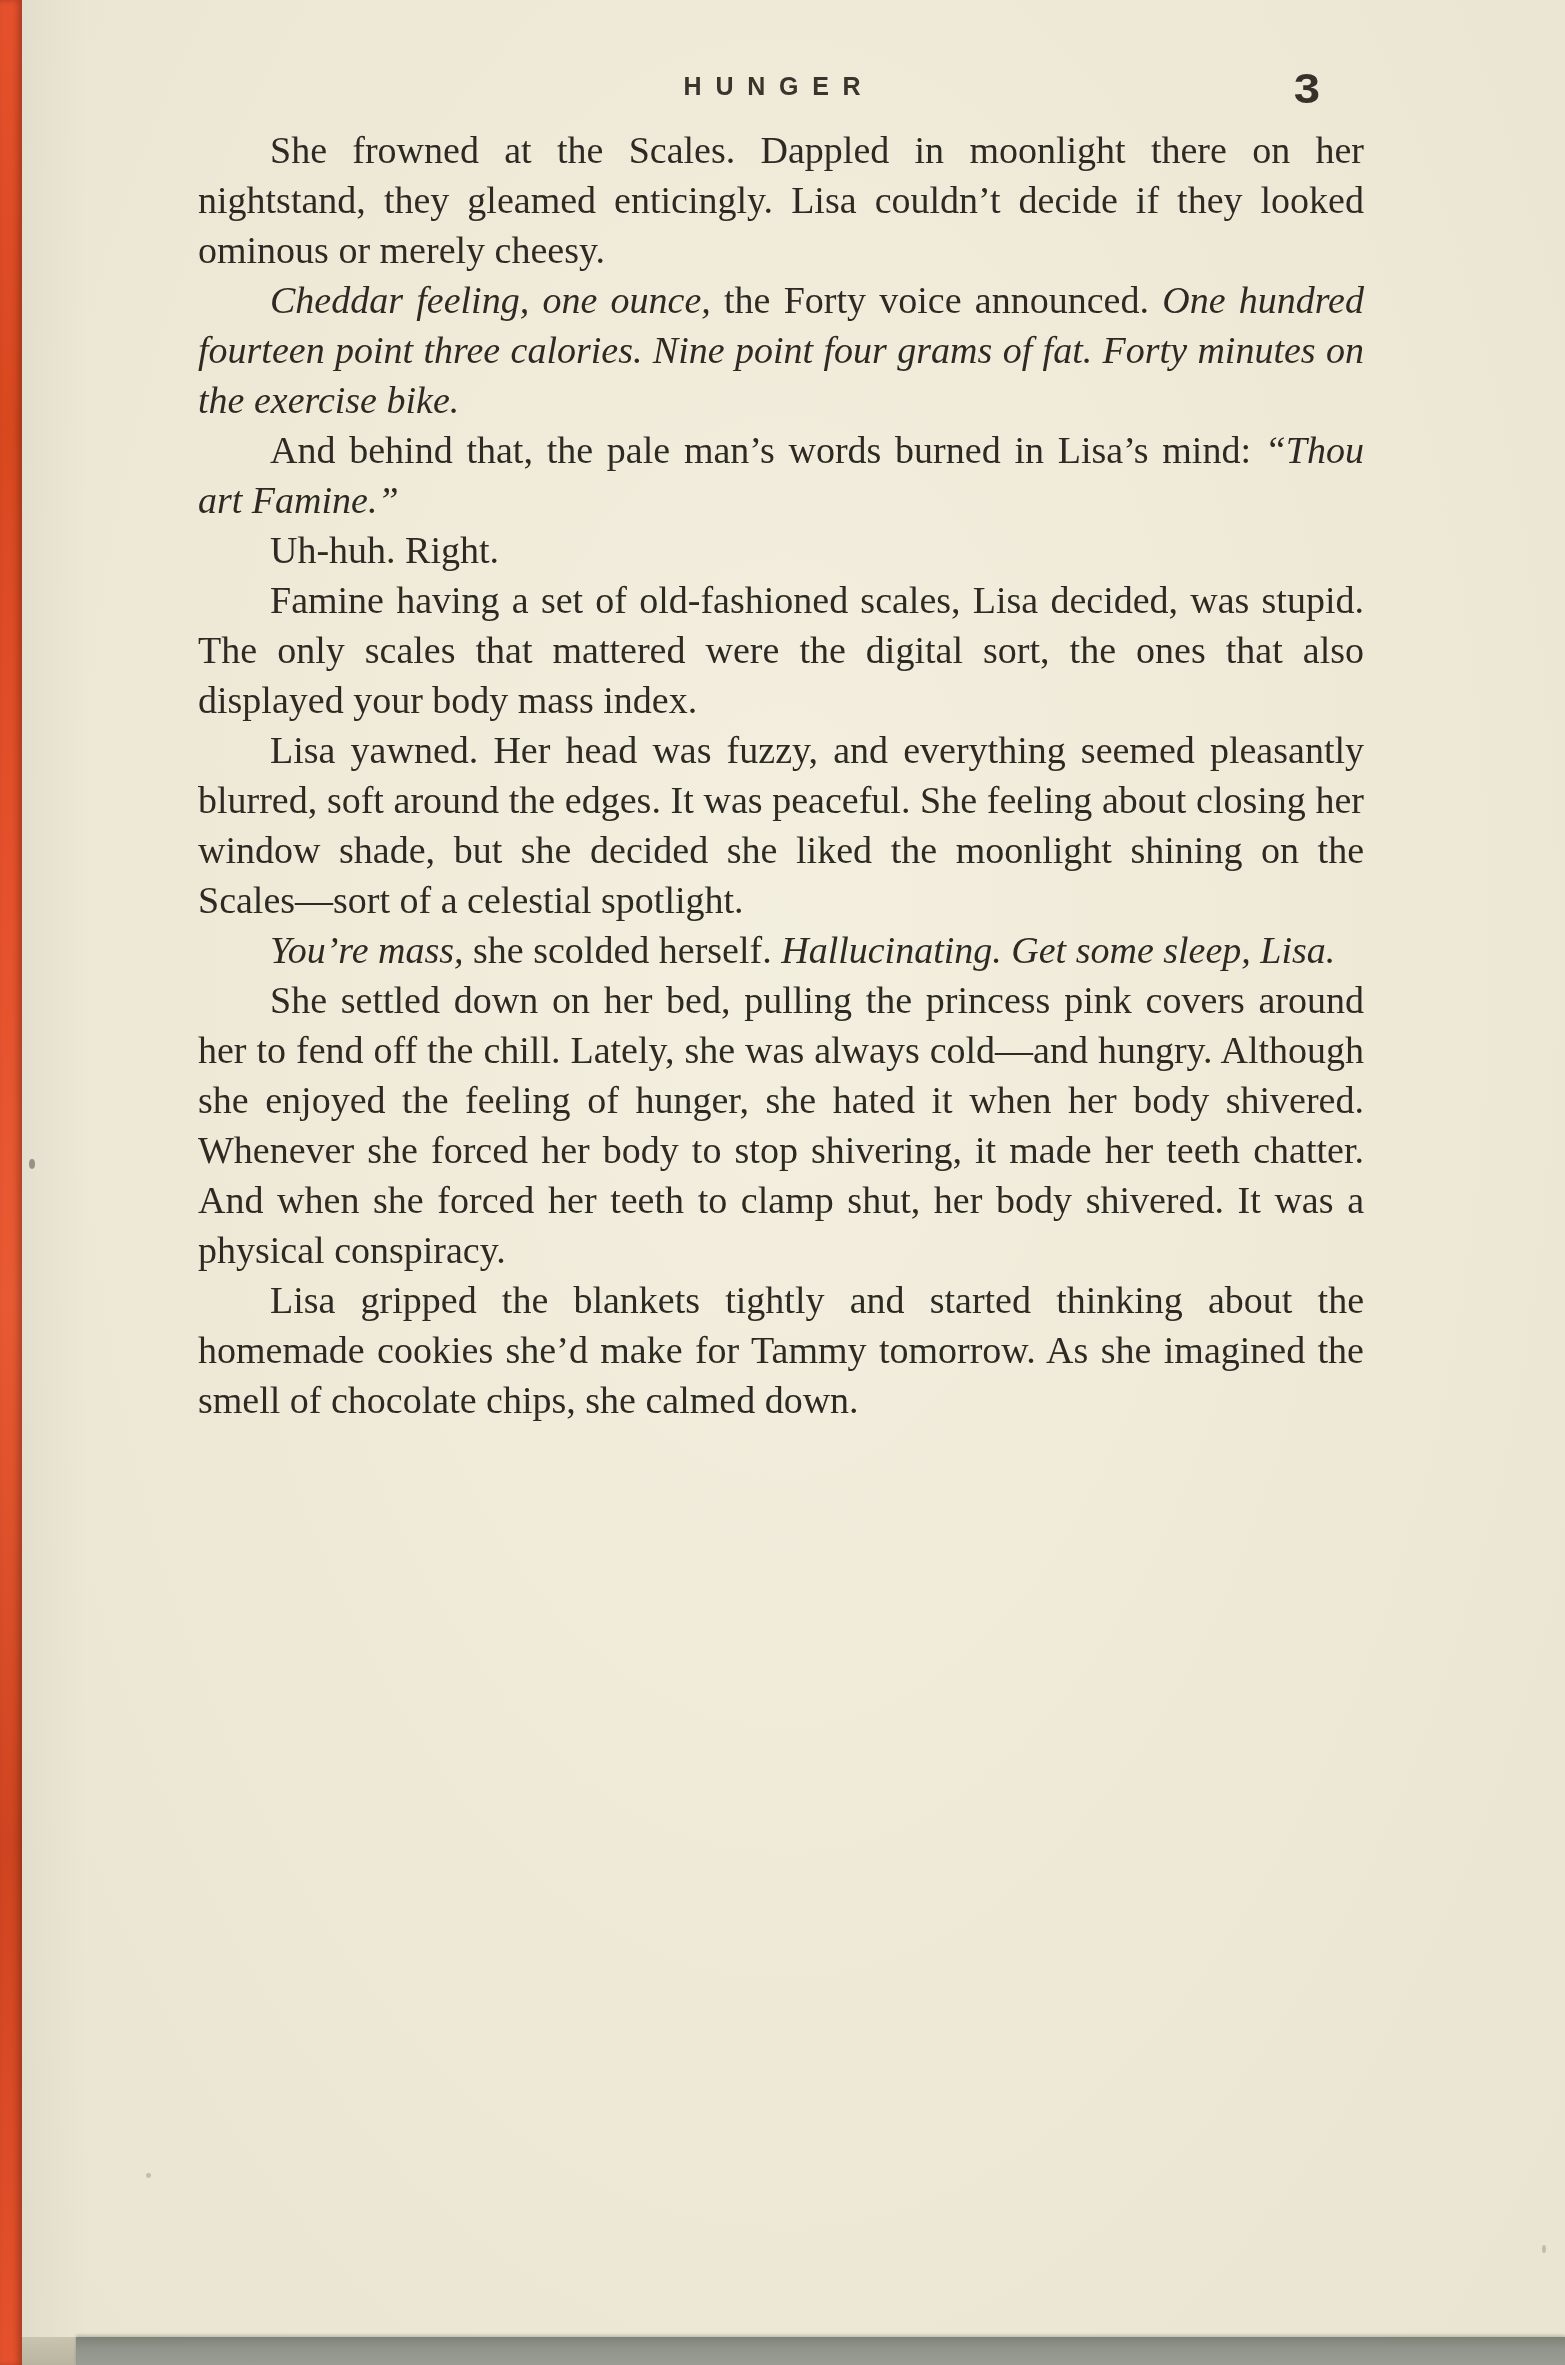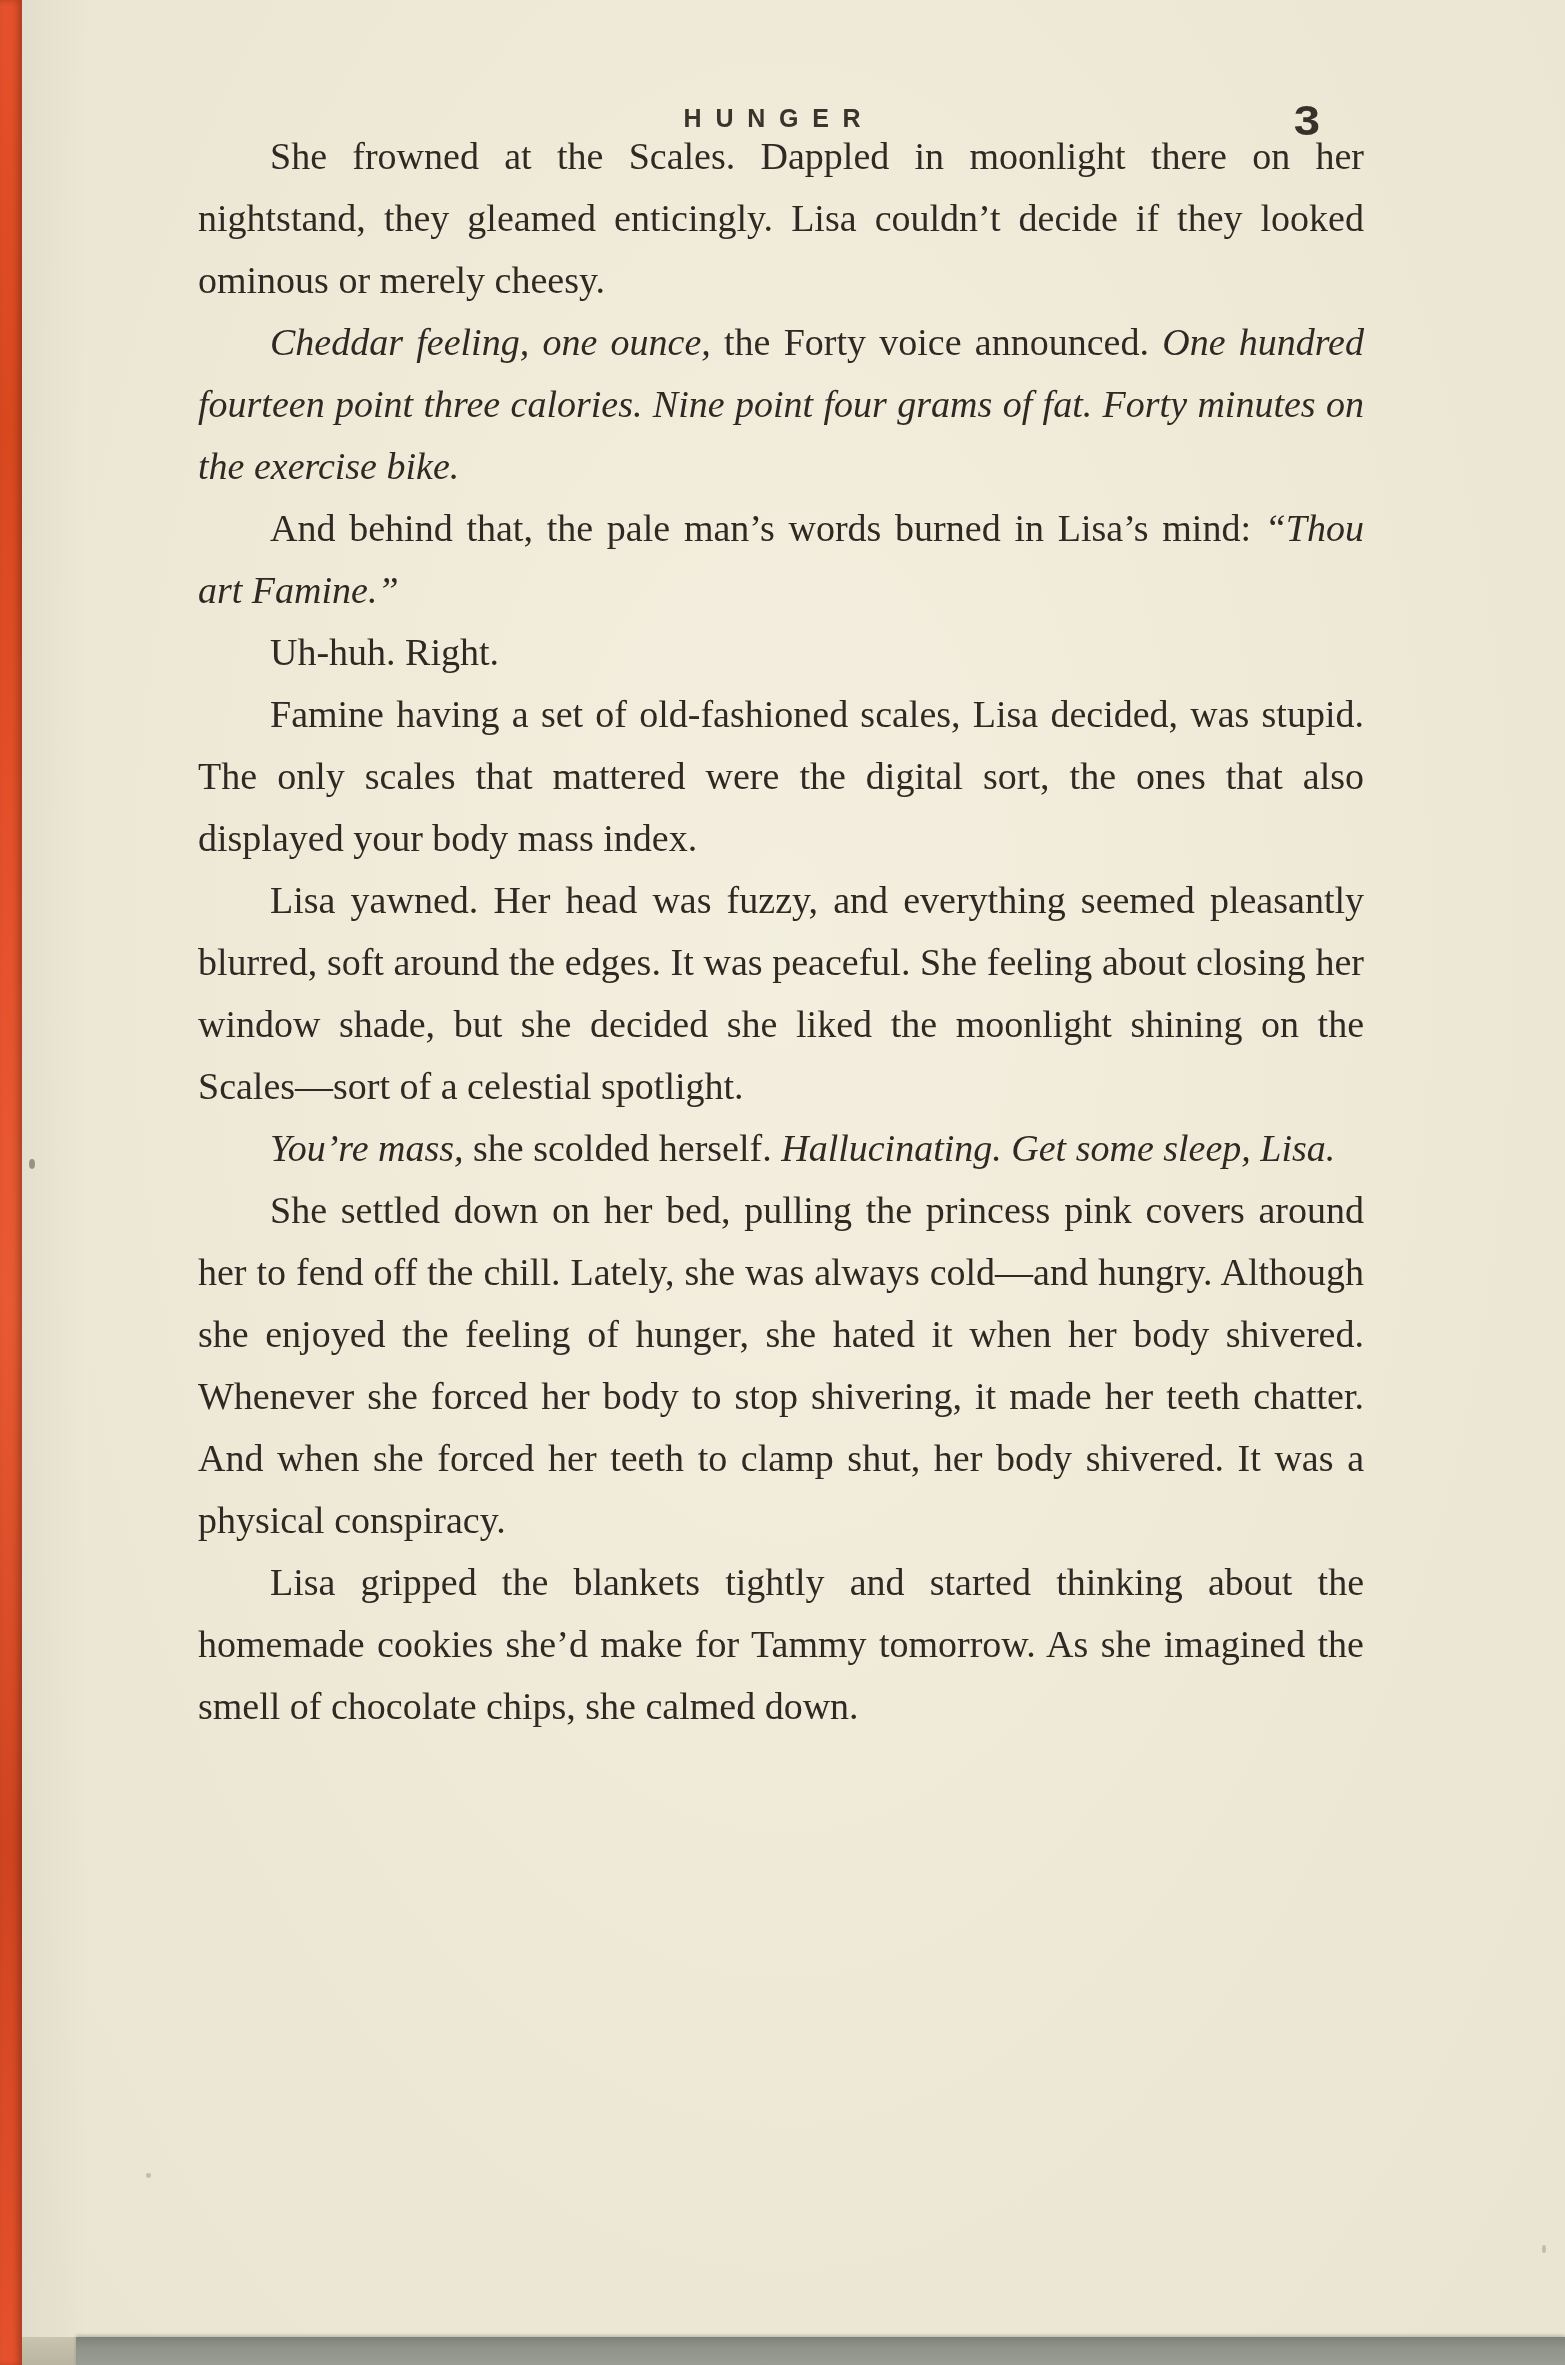--- a/index.html
+++ b/index.html
@@ -50,21 +50,20 @@
     background: rgba(60,50,40,0.45);
   }
   .b1 { left: 29px; top: 1159px; width: 5.9px; height: 9.8px; }
   .b2 { left: 146px; top: 2173px; width: 4.9px; height: 4.9px; opacity: .5; }
   .b3 { right: 19.5px; top: 2245px; width: 3.9px; height: 7.8px; opacity: .5; }
 
   .running-head {
     position: absolute;
     left: 200px; right: 207px; top: 64px;
     height: 49px;
-    margin-top: 32px;
   }
   .running-head .title {
     position: absolute; left: 0; right: 0; top: 7.8px;
     text-align: center;
     font-family: "Liberation Sans", sans-serif;
     font-weight: bold;
     font-size: 25px;
     letter-spacing: 0.55em;
     color: #39352c;
   }
@@ -76,21 +75,21 @@
     color: #36322a;
     transform: scaleX(1.1);
   }
 
   .body-text {
     position: absolute;
     left: 198px;
     top: 125px;
     width: 1166px;
     font-size: 38px;
-    line-height: 62px;
+    line-height: 50px;
     text-align: justify;
   }
   .body-text p {
     margin: 0;
     text-indent: 72px;
   }
   .body-text .it { font-style: italic; }
   .body-text .rm { font-style: normal; }
 </style>
 </head>

